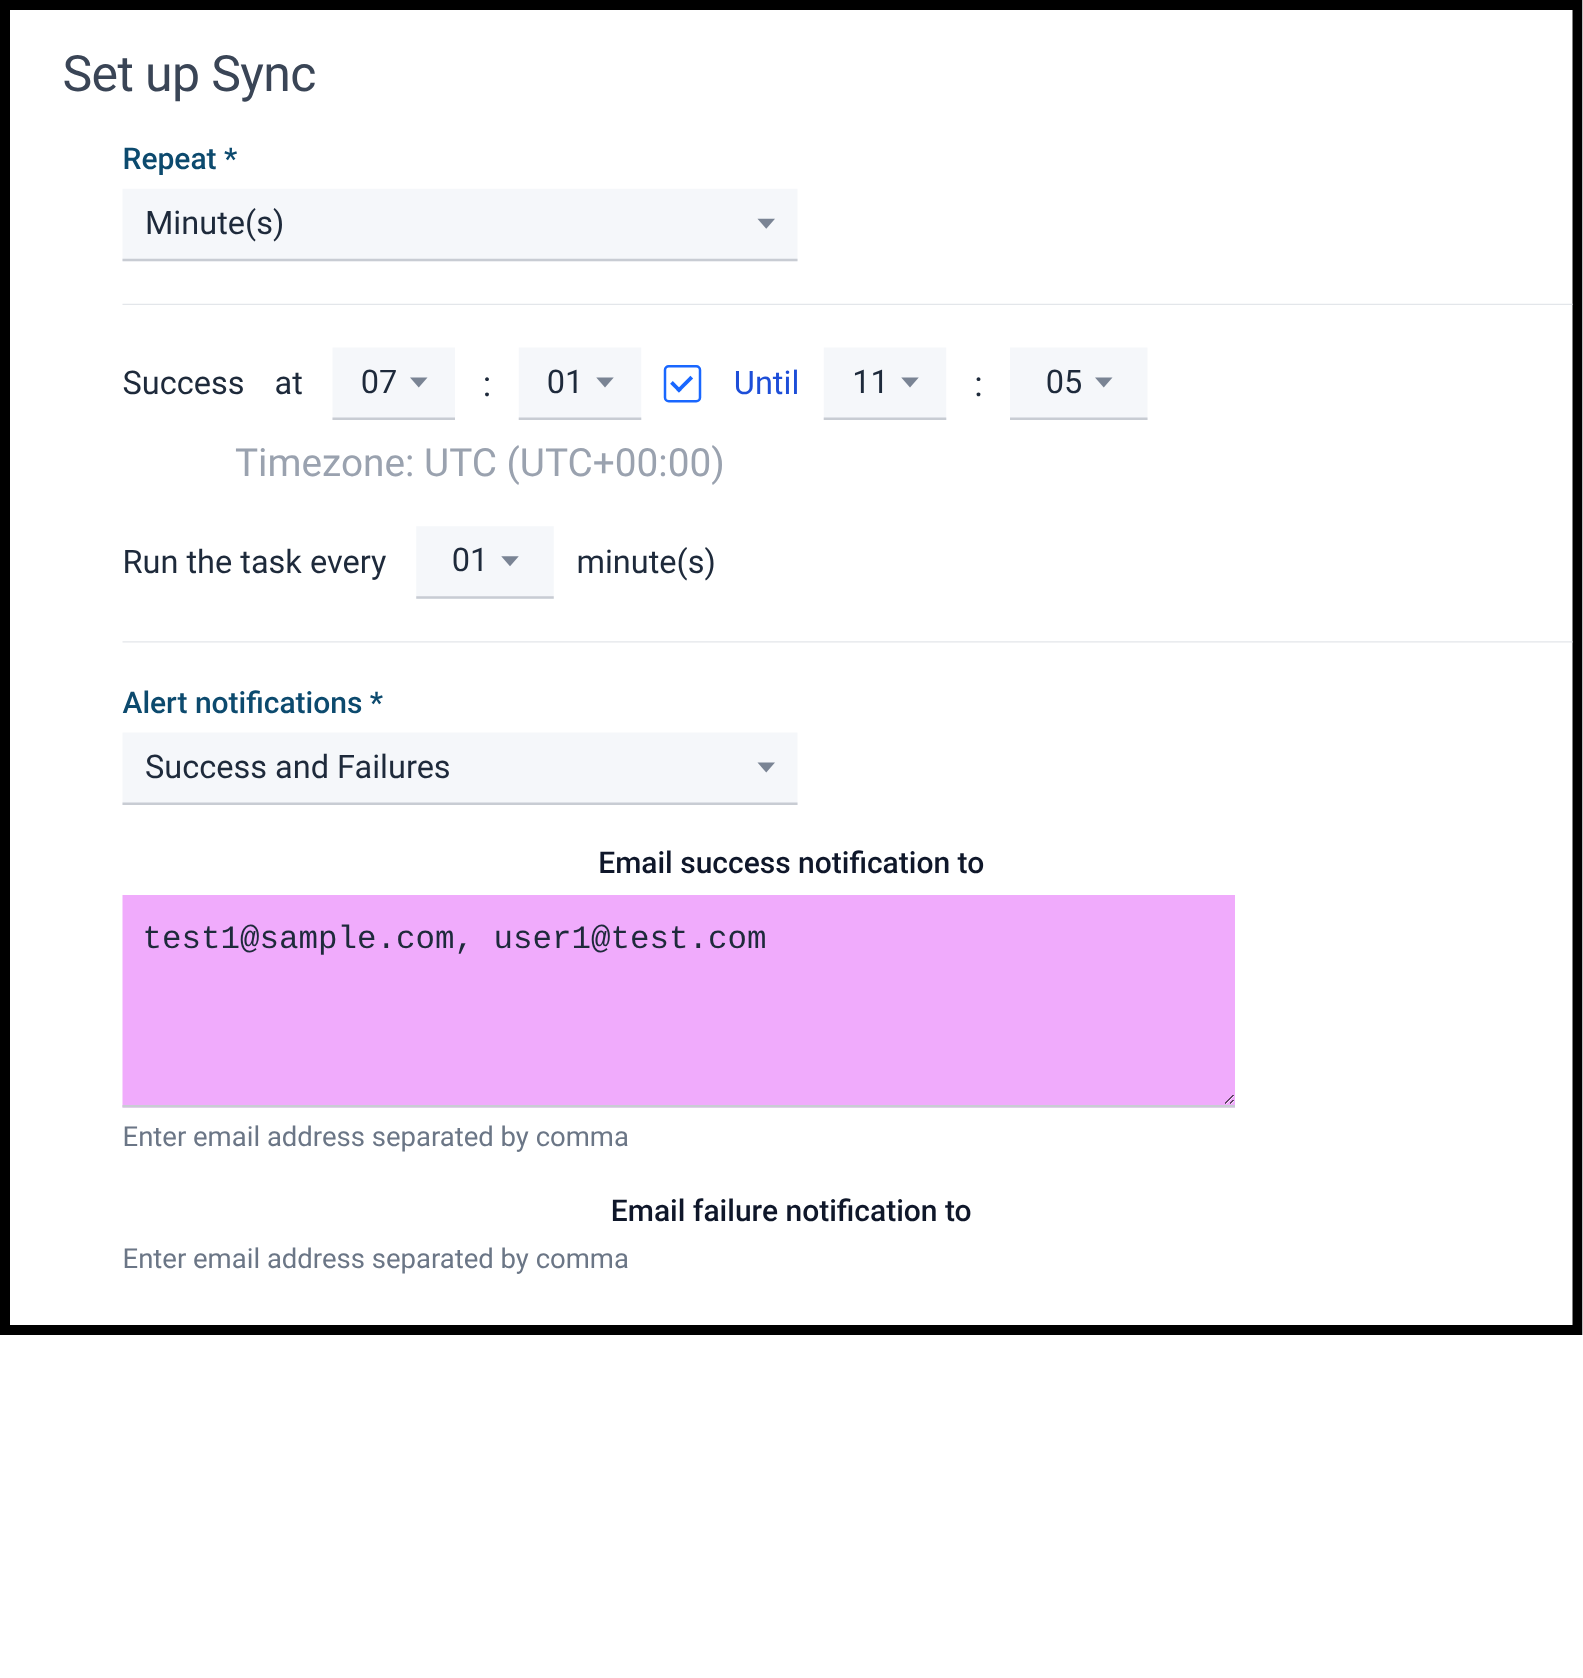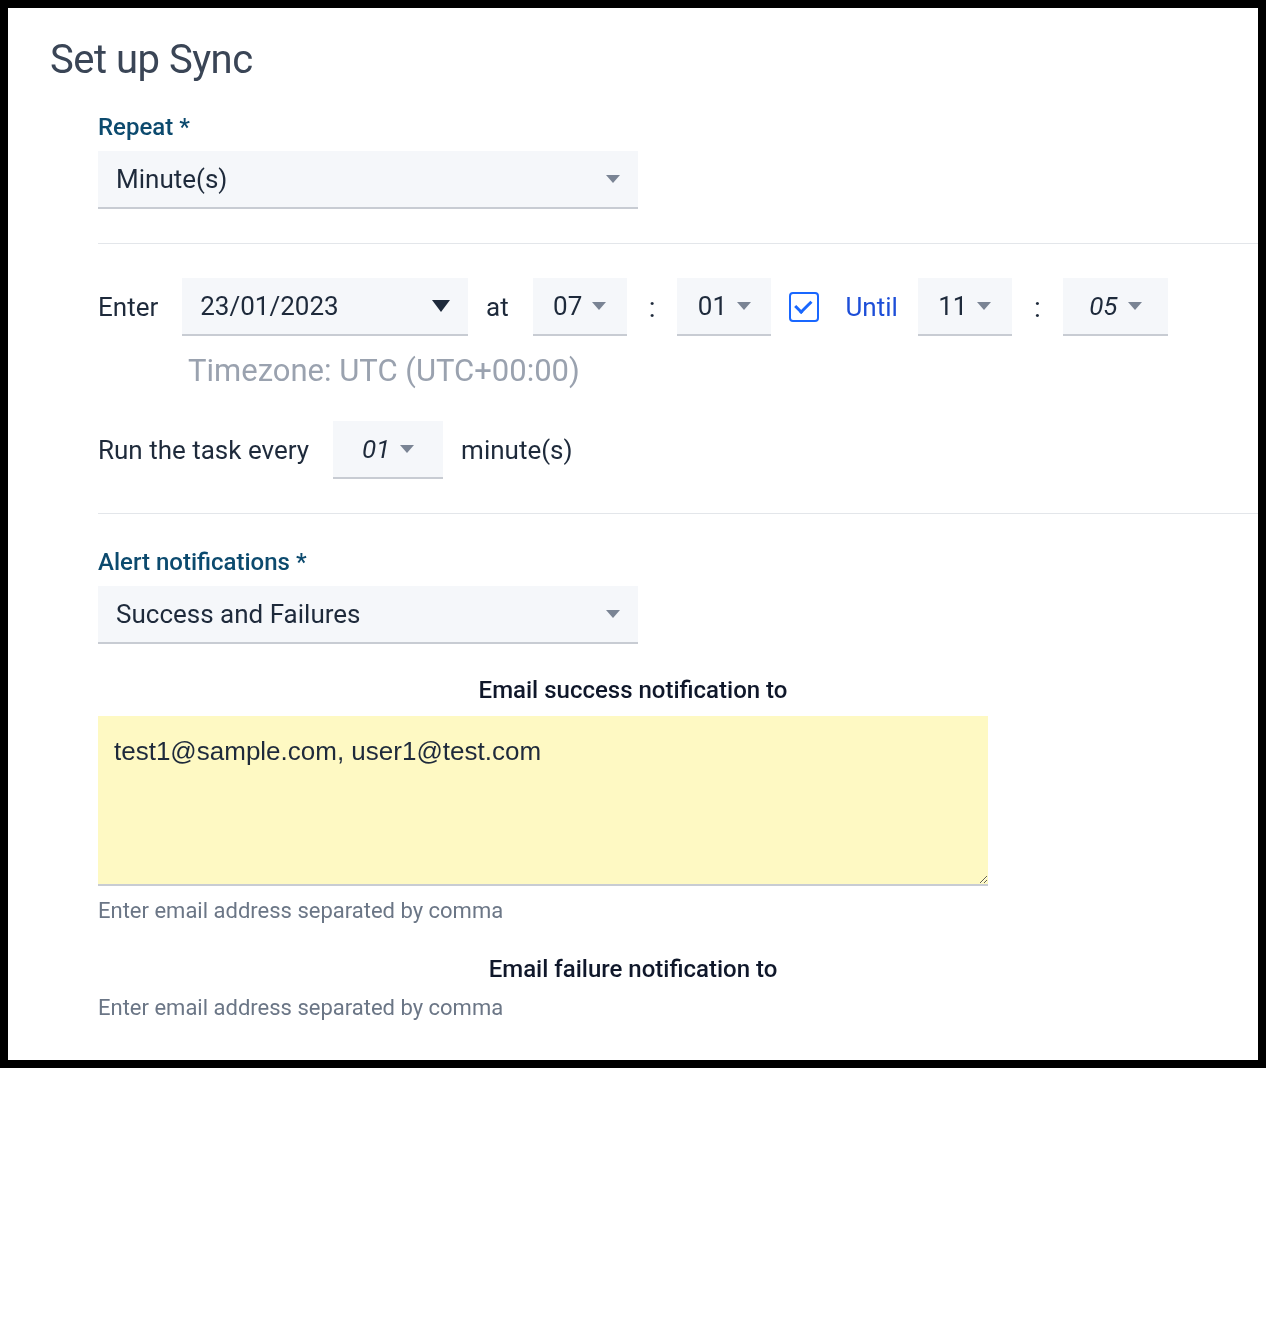--- a/index.html
+++ b/index.html
@@ -42,21 +42,21 @@
     background: #f5f7fa;
     border: none;
     border-bottom: 2px solid #c8ccd3;
     height: 58px;
     padding: 0 18px;
     cursor: pointer;
   }
   .select-wide { width: 540px; }
   .select-date { width: 300px; }
   .select-sm { width: 98px; justify-content: center; gap: 10px; padding: 0 12px; }
-  .select-sm2 { width: 110px; justify-content: center; gap: 10px; padding: 0 12px; font-style: italic; }
+  .select-sm2 { width: 110px; justify-content: center; gap: 10px; padding: 0 12px; }
   .sel-text {
     font-size: 26px;
     color: #1e2a3b;
   }
   .chevron-down-small {
     width: 0; height: 0;
     border-left: 7px solid transparent;
     border-right: 7px solid transparent;
     border-top: 8px solid #7a8494;
   }
@@ -107,26 +107,26 @@
   }
   .until-label {
     font-size: 26px;
     color: #1d4ed8;
     margin: 0 2px 0 8px;
   }
   .gap-top { margin-top: 32px; }
   .textarea {
     width: 890px;
     height: 170px;
-    background: #fef9c3;
+    background: #f0abfc;
     border: none;
     border-bottom: 2px solid #c8ccd3;
     resize: both;
     font-size: 26px;
-    font-family: Liberation Sans, sans-serif;
+    font-family: Liberation Mono, monospace;
     color: #1e2a3b;
     padding: 18px 16px;
     line-height: 1.35;
     display: block;
   }
   .helper {
     font-size: 22px;
     color: #6b7686;
     margin-top: 12px;
   }
@@ -150,26 +150,22 @@
     <div class="select select-wide" tabindex="0">
       <span class="sel-text">Minute(s)</span>
       <span class="chevron-down-small"></span>
     </div>
   </div>
 
   <div class="divider"></div>
 
   <div class="section">
     <div class="row">
-      <span class="row-label">Enter</span>
-
-      <div class="select select-date" tabindex="0">
-        <span class="sel-text">23/01/2023</span>
-        <span class="chevron-down-solid"></span>
-      </div>
+      <span class="row-label">Success</span>
+
 
       <span class="row-label">at</span>
 
       <div class="select select-sm" tabindex="0">
         <span class="sel-text">07</span>
         <span class="chevron-down-small"></span>
       </div>
 
       <span class="colon">:</span>
 

